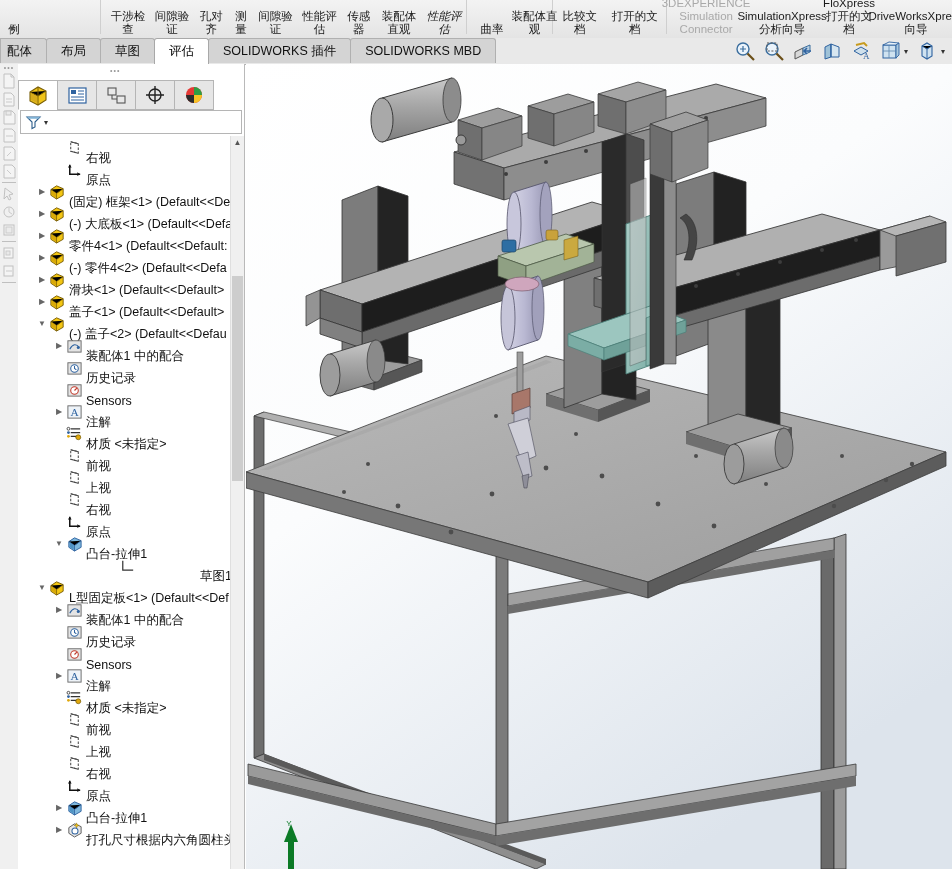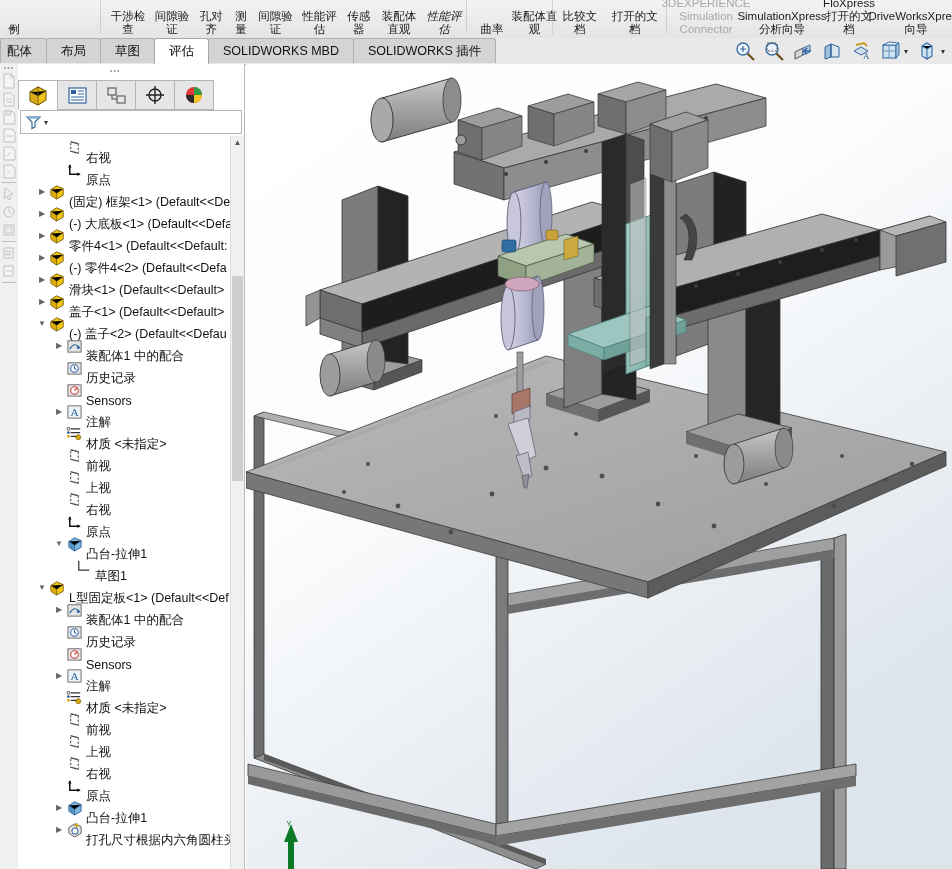--- a/index.html
+++ b/index.html
@@ -174,22 +174,22 @@
         <div class="rib-item" style="max-width: 70px;">DriveWorksXpress 向导</div>
       </div>
     </div>
 
   <div class="tabbar">
     <div class="tabstrip" id="tabstrip-host">
         <div class="tab first">配体</div>
         <div class="tab">布局</div>
         <div class="tab">草图</div>
         <div class="tab active">评估</div>
+        <div class="tab">SOLIDWORKS 插件</div>
         <div class="tab">SOLIDWORKS MBD</div>
-        <div class="tab">SOLIDWORKS 插件</div>
       </div>
     <div class="tb-icons" id="viewtoolbar-host">
         <svg class="tbi" viewBox="0 0 22 22">
           <circle cx="9" cy="9" r="6" fill="#eaf3fb" stroke="#3b6e9e" stroke-width="1.4"></circle>
           <path d="M13.5 13.5 L20 20" stroke="#6b4f18" stroke-width="2.2"></path>
           <path d="M6 9h6M9 6v6" stroke="#3b6e9e" stroke-width="1.2"></path>
         </svg>
         <svg class="tbi" viewBox="0 0 22 22">
           <circle cx="9" cy="9" r="6" fill="#eaf3fb" stroke="#3b6e9e" stroke-width="1.4"></circle>
           <path d="M13.5 13.5 L20 20" stroke="#6b4f18" stroke-width="2.2"></path>
@@ -531,21 +531,21 @@
           <div class="arrow">▼</div>
           <div class="ticon">
             <svg viewBox="0 0 18 18" width="17" height="17">
               <path d="M3 7 L9 3 L16 6 L16 13 L9 17 L3 13 Z" fill="#7fb8dd" stroke="#2f63a0" stroke-width="1"></path>
               <path d="M3 7 L9 11 L16 6 M9 11 L9 17" stroke="#2f63a0" stroke-width="0.9"></path>
               <path d="M4 8 L8.2 10.8 L8.2 15.6 L4 12.8 Z" fill="#4f93c4"></path>
             </svg>
           </div>
           <span class="tlabel">凸台-拉伸1</span>
         </div>
-        <div class="trow" style="padding-left: 44px;">
+        <div class="trow" style="padding-left: 28px; justify-content: space-between;">
           <div class="arrow none">▶</div>
           <div class="ticon">
             <svg viewBox="0 0 18 18" width="17" height="17">
               <path d="M4 4 L4 14 L15 14" fill="none" stroke="#333" stroke-width="1.3"></path>
             </svg>
           </div>
           <span class="tlabel">草图1</span>
         </div>
         <div class="trow" style="padding-left: 18px;">
           <div class="arrow">▼</div>

